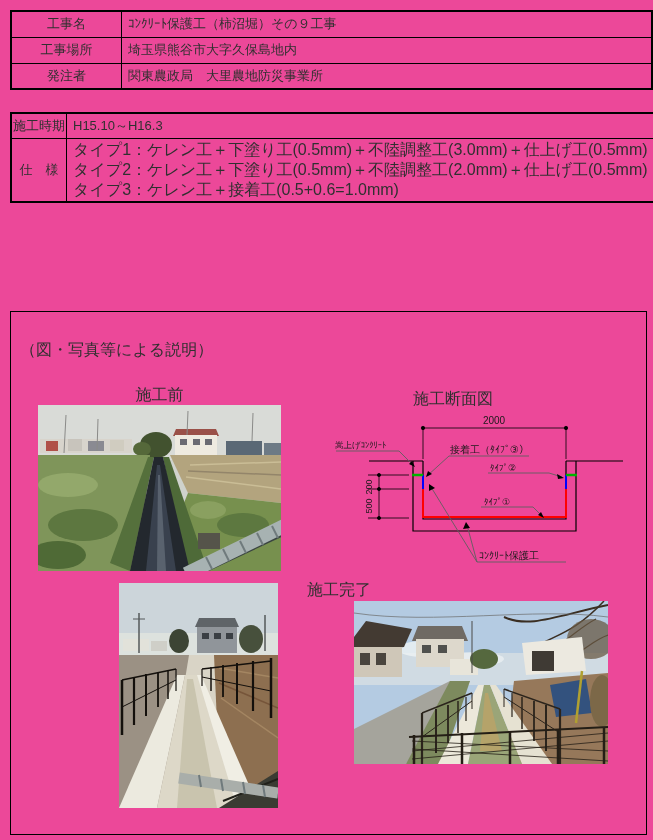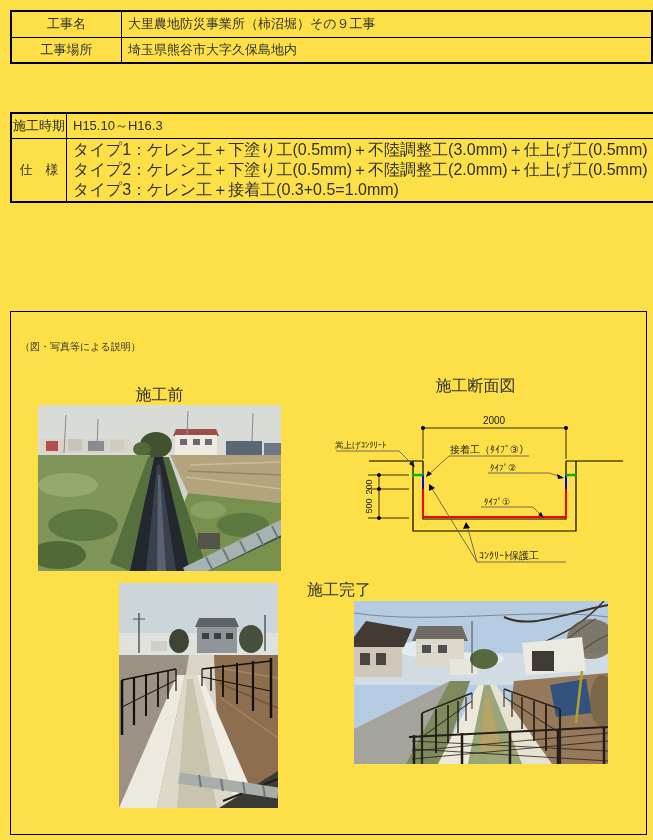--- a/index.html
+++ b/index.html
@@ -1,72 +1,76 @@
 <!DOCTYPE html>
 <html><head>
 <meta charset="utf-8">
 <style>
   html,body{margin:0;padding:0;background:#fff;}
-  .page{position:relative;width:653px;height:840px;background:#fde047;
+  .page{position:relative;width:653px;height:840px;background:#ec4899;
         font-family:"Liberation Sans","DejaVu Sans",sans-serif;color:#303030;overflow:hidden;}
   table.doc{border-collapse:collapse;position:absolute;left:10px;table-layout:fixed;
             border:2px solid #000;}
   table.doc td{border:1px solid #000;font-size:13px;vertical-align:middle;overflow:hidden;white-space:nowrap;}
   td.lbl{width:107px;text-align:center;}
   td.val{width:517px;padding:1px 6px;}
   .t1{top:10px;}
   .t1 tr{height:26px;}
   .t2{top:112px;}
   .r-scale{height:28px;}  .r-purpose{height:26px;}  .r-period{height:25px;}
   .r-spec{height:63px;}   .r-notes{height:27px;}
   .spec-line{font-size:16px;line-height:20px;white-space:nowrap;}
   sup.m2{font-size:9px;vertical-align:super;}
   .figbox{position:absolute;left:10px;top:311px;width:635px;height:522px;border:1px solid #000;}
-  .figtitle{position:absolute;left:9px;top:28px;font-size:10px;}
+  .figtitle{position:absolute;left:9px;top:28px;font-size:16px;}
   .caption{position:absolute;font-size:16px;}
   .cap-before{left:27px;top:73px;width:243px;text-align:center;}
-  .cap-diagram{left:402px;top:64px;width:125px;text-align:center;}
+  .cap-diagram{left:402px;top:77px;width:125px;}
   .cap-after{left:296px;top:268px;}
   .photo{position:absolute;display:block;}
   .ph1{left:27px;top:93px;}
   .ph2{left:108px;top:271px;}
   .ph3{left:343px;top:289px;}
   .diag{position:absolute;left:320px;top:102px;}
   svg text{font-family:"Liberation Sans","DejaVu Sans",sans-serif;}
 </style>
 </head>
 <body>
 
 <div class="page">
 
   <table class="doc t1">
     <tbody>
         <tr>
       <td class="lbl">工事名</td>
-      <td class="val">大里農地防災事業所（柿沼堀）その９工事</td>
+      <td class="val">ｺﾝｸﾘｰﾄ保護工（柿沼堀）その９工事</td>
     </tr>
     <tr>
       <td class="lbl">工事場所</td>
       <td class="val">埼玉県熊谷市大字久保島地内</td>
+    </tr>
+    <tr>
+      <td class="lbl">発注者</td>
+      <td class="val">関東農政局　大里農地防災事業所</td>
     </tr>
   </tbody>
     </table>
 
   <table class="doc t2">
     <tbody>
     <tr class="r-period">
       <td class="lbl">施工時期</td>
       <td class="val">H15.10～H16.3</td>
     </tr>
     <tr class="r-spec">
       <td class="lbl">仕　様</td>
       <td class="val">
         <div class="spec-line">タイプ1：ケレン工＋下塗り工(0.5mm)＋不陸調整工(3.0mm)＋仕上げ工(0.5mm)</div>
         <div class="spec-line">タイプ2：ケレン工＋下塗り工(0.5mm)＋不陸調整工(2.0mm)＋仕上げ工(0.5mm)</div>
-        <div class="spec-line">タイプ3：ケレン工＋接着工(0.3+0.5=1.0mm)</div>
+        <div class="spec-line">タイプ3：ケレン工＋接着工(0.5+0.6=1.0mm)</div>
       </td>
     </tr>
   </tbody>
     </table>
 
   <div class="figbox">
     <div class="figtitle">（図・写真等による説明）</div>
     <div class="caption cap-before">施工前</div>
     <div class="caption cap-diagram">施工断面図</div>
     <div class="caption cap-after">施工完了</div>

